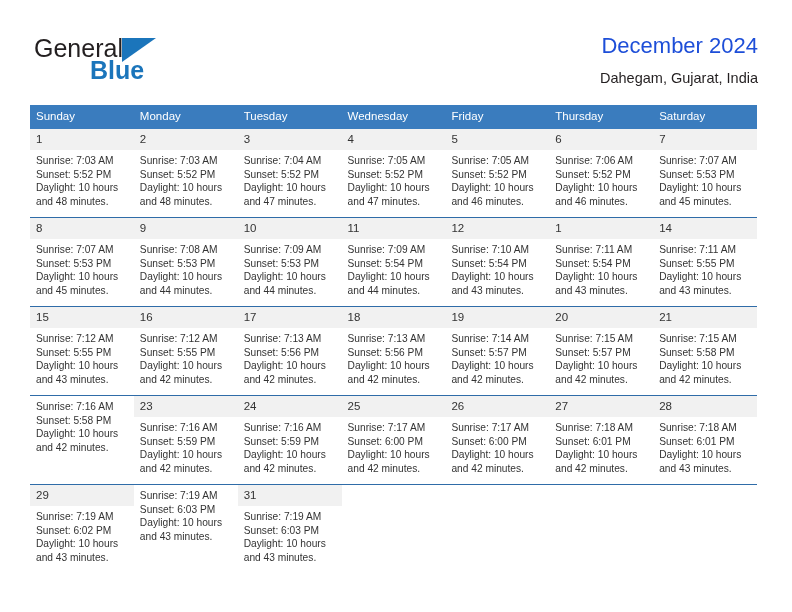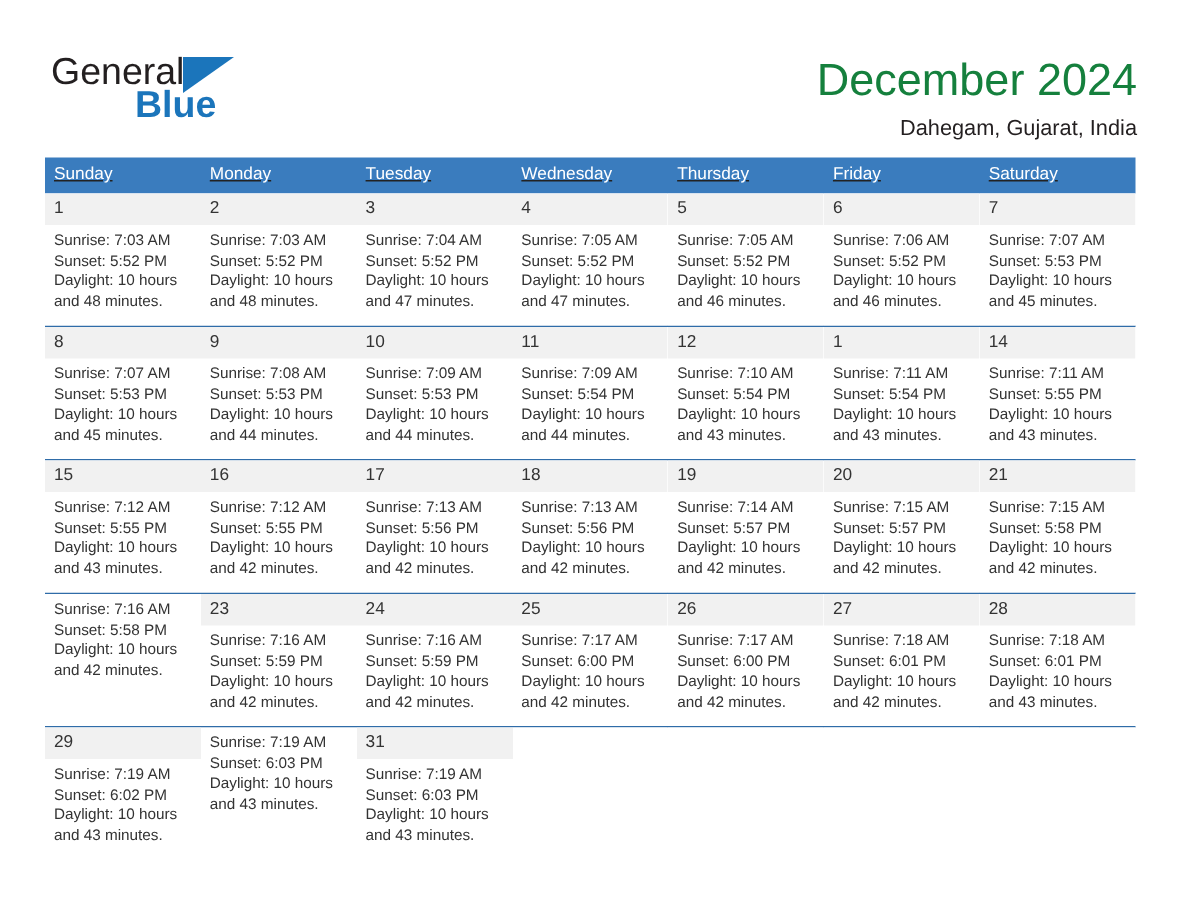--- a/index.html
+++ b/index.html
@@ -64,46 +64,44 @@
     border-left: 34px solid #1b75bb;
     border-bottom: 24px solid transparent;
   }
   .title-block {
     position: absolute;
     right: 0;
     top: 0;
     text-align: right;
   }
   .cal-title {
-    font-size: 30px;
+    font-size: 22px;
     font-weight: normal;
-    color: #15803d;
+    color: #1d4ed8;
     line-height: 36px;
     white-space: nowrap;
-    margin-top: 8px;
   }
   .cal-subtitle {
     font-size: 14.5px;
     color: #231f20;
     line-height: 22px;
     margin-top: 3px;
     white-space: nowrap;
   }
 
   
   .calendar {
     position: absolute;
     left: 30px;
     top: 105px;
     width: 727px;
   }
   .weekday-row {
     display: flex;
     background: #3a7cbe;
-    text-decoration: underline;
   }
   .weekday {
     flex: 1 1 0;
     box-sizing: border-box;
     padding: 4px 6px 5px 6px;
     color: #ffffff;
     font-size: 11.5px;
     line-height: 15px;
     white-space: nowrap;
     overflow: hidden;
@@ -169,22 +167,22 @@
 
   </div>
 
   <div class="calendar">
 
     <div class="weekday-row">
       <div class="weekday">Sunday</div>
       <div class="weekday">Monday</div>
       <div class="weekday">Tuesday</div>
       <div class="weekday">Wednesday</div>
+      <div class="weekday">Friday</div>
       <div class="weekday">Thursday</div>
-      <div class="weekday">Friday</div>
       <div class="weekday">Saturday</div>
     </div>
 
     <div class="week-row first">
       <div class="day-cell">
         <div class="day-number">1</div>
         <div class="day-body">
           <div>Sunrise: 7:03 AM</div>
           <div>Sunset: 5:52 PM</div>
           <div>Daylight: 10 hours</div>

